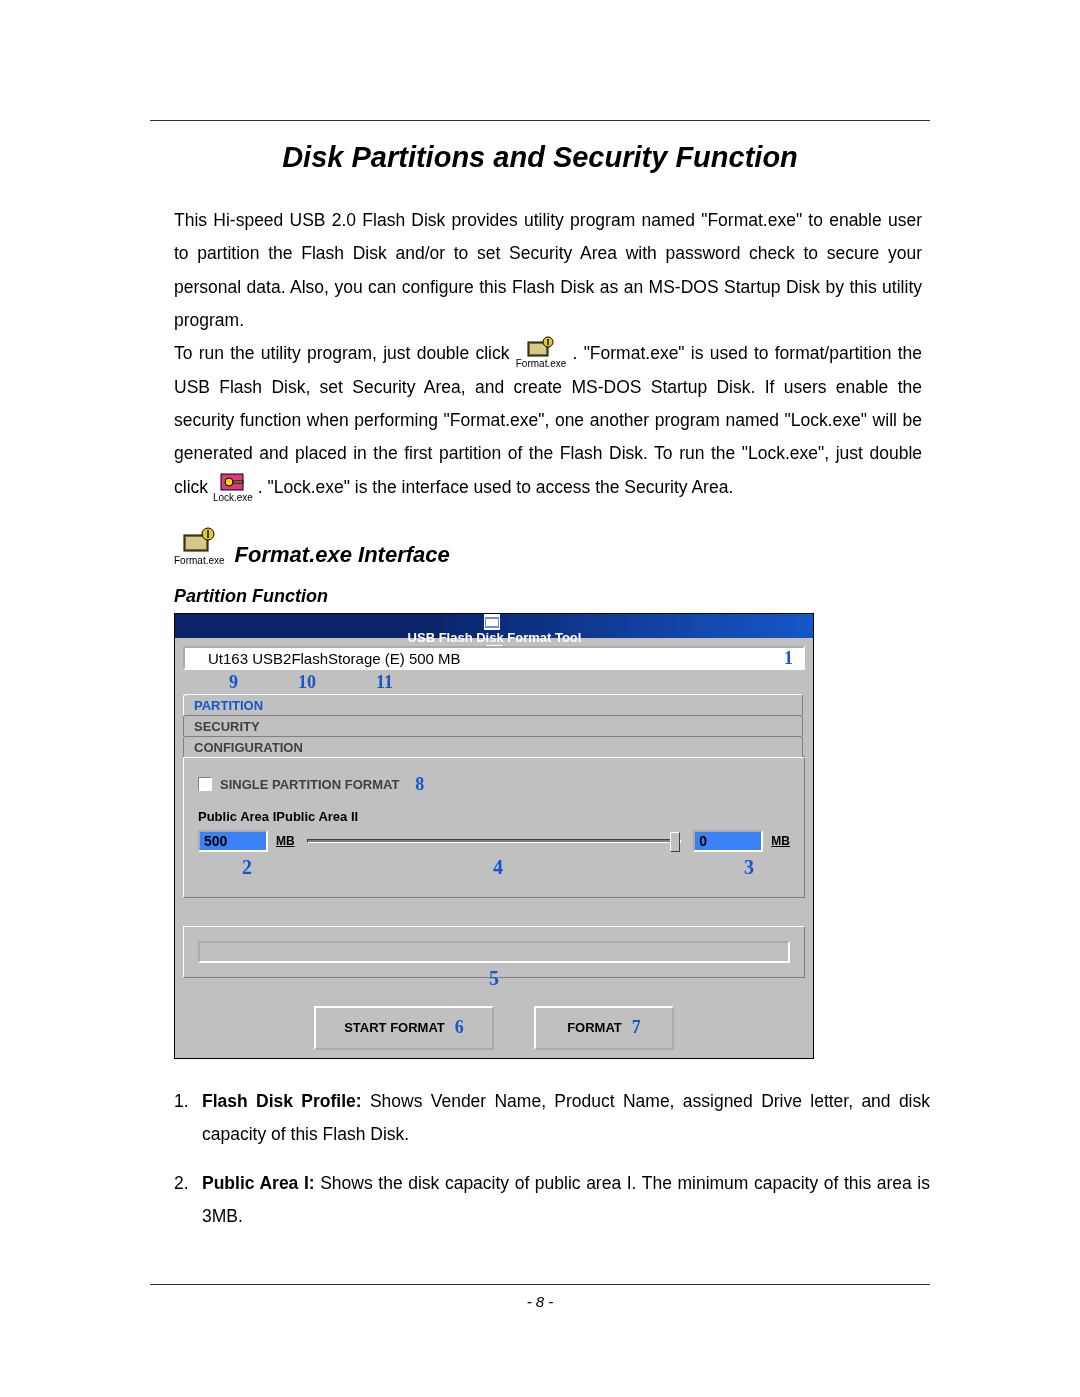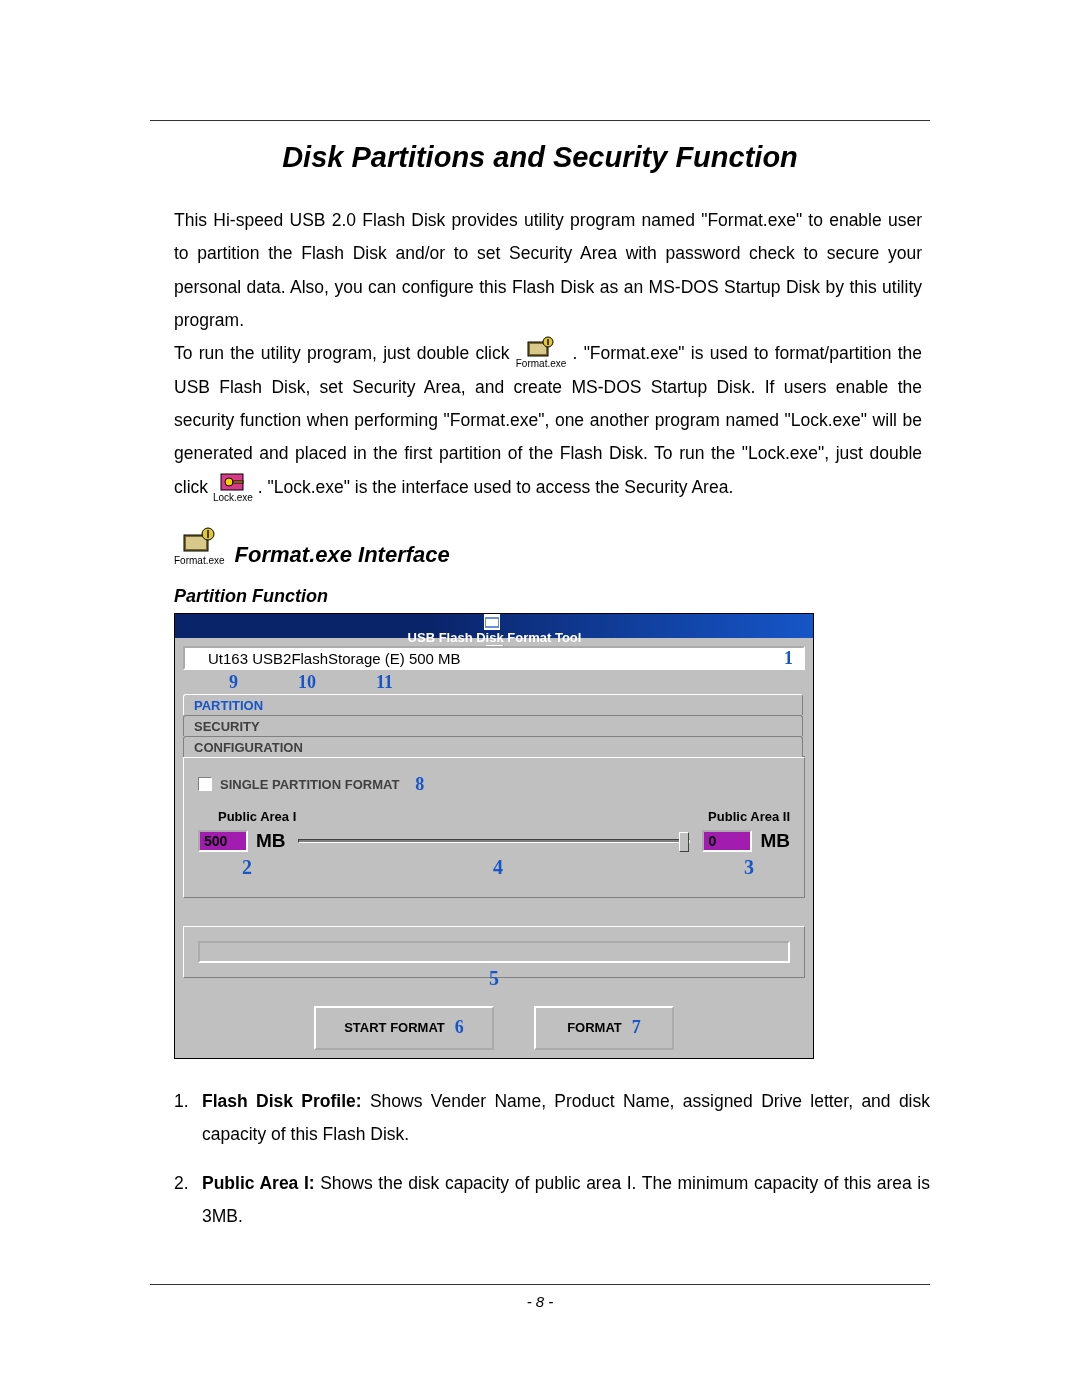--- a/index.html
+++ b/index.html
@@ -157,36 +157,35 @@
   .chkbox {
     width: 14px; height: 14px; background: #fff;
     border: 1px solid #808080;
     border-right-color:#fff; border-bottom-color:#fff;
   }
   .callout-8 {
     color: #1656c8; font-family: Georgia, serif; font-weight: bold; font-size: 18px;
     margin-left: 8px;
   }
   .areas-row {
-    display: flex; justify-content: space-between;
+    display: flex; justify-content: flex-start;
     font-size: 13px; font-weight: bold; color: #000;
     margin-top: 14px;
-    margin-left: 20px;
   }
   .slider-row {
     display: flex; align-items: center; gap: 8px;
     margin-top: 6px;
   }
   .numbox {
-    width: 50px; height: 22px; background: #a21caf;
+    width: 70px; height: 22px; background: #3b82f6;
     border: 2px inset #fff;
     font-size: 14px; font-weight: bold; padding: 0 4px;
     line-height: 18px;
   }
-  .unit { font-size: 19px; font-weight: bold; }
+  .unit { font-size: 12px; font-weight: bold; text-decoration: underline; }
   .slider-track {
     flex: 1; height: 4px; background: #808080;
     border-top: 1px solid #404040;
     border-left: 1px solid #404040;
     border-bottom: 1px solid #fff;
     border-right: 1px solid #fff;
     position: relative;
     margin: 0 4px;
   }
   .slider-thumb {

